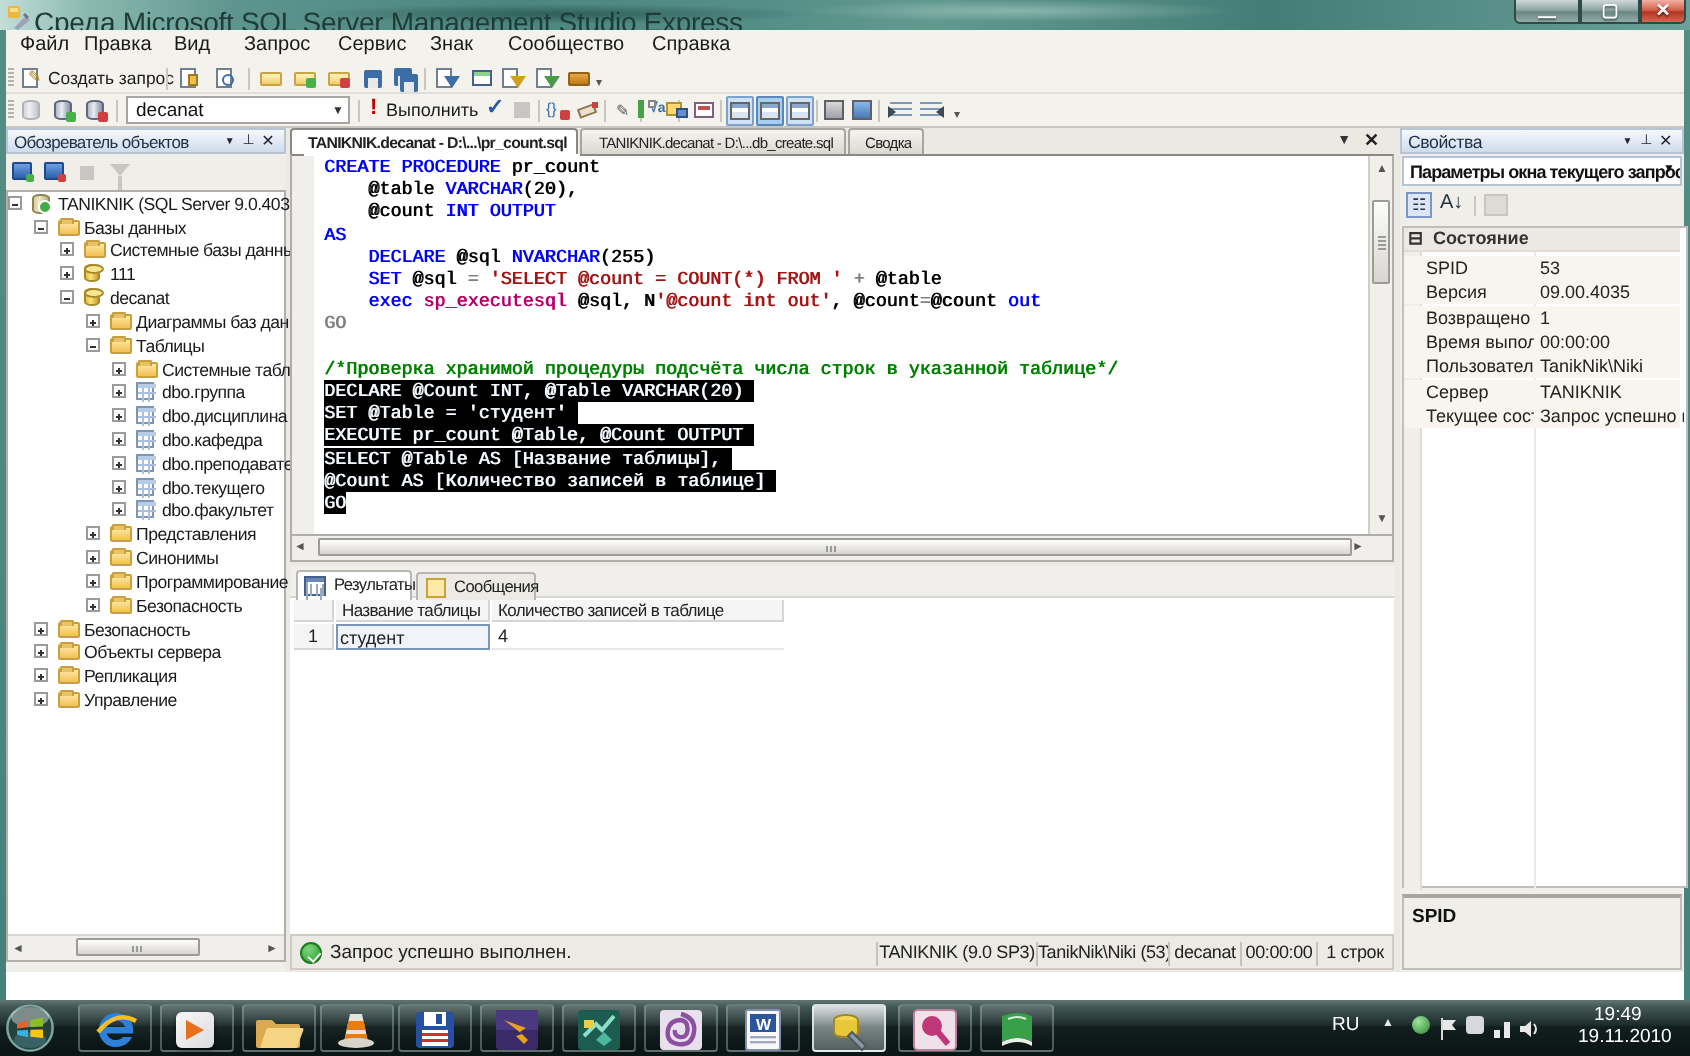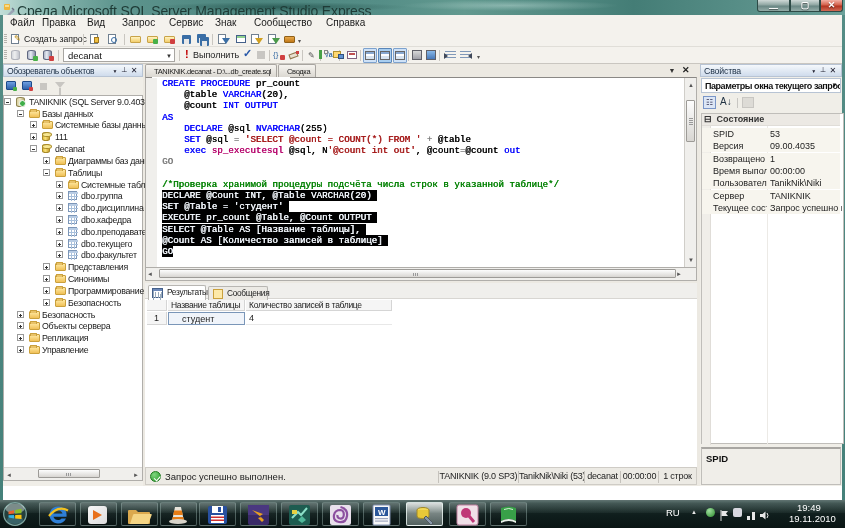--- a/index.html
+++ b/index.html
@@ -416,20 +416,21 @@
       <div class="abs" style="left:0;bottom:0;width:138px;height:13px;background:#f0efec;border-top:1px solid #d8d6d2">
         <div class="abs sbarrow" style="left:2px;top:3px">◄</div>
         <div class="abs sbthumb" style="left:34px;top:1px;width:62px;height:9px">
             <span style="position:absolute;left:27px;top:3px;width:6px;height:3px;background:repeating-linear-gradient(90deg,#999 0,#999 1px,transparent 1px,transparent 2px)"></span>
           </div>
         <div class="abs sbarrow" style="right:3px;top:3px">►</div>
       </div>
     </div>
   </div>
   <div id="edittabs" class="abs">
+    <div class="etab active"><b>TANIKNIK.decanat - D:\...\pr_count.sql</b></div>
     <div class="etab">TANIKNIK.decanat - D:\...db_create.sql</div>
     <div class="etab">Сводка</div>
     <div class="abs" style="right:22px;top:3px;color:#333;font-size:7px">▼</div>
     <div class="abs" style="right:8px;top:1px;color:#222;font-size:9px;font-weight:bold">✕</div>
   </div>
   <div class="abs" style="left:152px;top:77px;width:138px;height:1px;background:#fff;z-index:5"></div>
   <div id="editor" class="abs">
     <div class="abs" style="left:0;top:0;width:11px;height:189px;background:#f0efec"></div>
     <div class="abs code" style="left:16px;top:0px;color:#000"><span class="k">CREATE</span> <span class="k">PROCEDURE</span> pr_count
     @table <span class="k">VARCHAR</span>(20),
@@ -464,21 +465,21 @@
   </div>
   <div id="results" class="abs">
     <div class="abs" style="left:0;top:0;width:552px;height:16px;background:#f0efec;border-bottom:1px solid #d8d6d2"></div>
     <div class="rtab abs active" style="left:3px;top:2px;width:58px"><span class="gridicn"></span>Результаты</div>
     <div class="rtab abs" style="left:63px;top:3px;width:60px"><span class="msgicn"></span>Сообщения</div>
     <div class="abs" style="left:2px;top:17px;width:548px;height:150px;background:#fff">
       <div class="abs" style="left:0;top:0;width:20px;height:11px;background:#f5f5f5;border-right:1px solid #d5d5d5;border-bottom:1px solid #d5d5d5"></div>
       <div class="abs gh" style="left:21px;top:0;width:77px">Название таблицы</div>
       <div class="abs gh" style="left:99px;top:0;width:146px">Количество записей в таблице</div>
       <div class="abs" style="left:0;top:12px;width:20px;height:13px;background:#f5f5f5;border-right:1px solid #d5d5d5;border-bottom:1px solid #d5d5d5;font-size:9px;color:#222;text-align:center;line-height:13px">1</div>
-      <div class="abs" style="left:21px;top:12px;width:77px;height:13px;border:1px solid #7a96b8;background:#f0f4fa;font-size:9px;color:#222;line-height:12px;padding-left:13px">студент</div>
+      <div class="abs" style="left:21px;top:12px;width:77px;height:13px;border:1px solid #7a96b8;background:#f0f4fa;font-size:9px;color:#222;line-height:12px;padding-left:1px">студент</div>
       <div class="abs" style="left:99px;top:12px;width:146px;height:13px;border-bottom:1px solid #e8e8e8;font-size:9px;color:#222;line-height:13px;padding-left:3px">4</div>
     </div>
   </div>
   <div id="qstatus" class="abs">
     <span class="okicn abs" style="left:4px;top:3px"></span>
     <span class="abs" style="left:19px;top:3px">Запрос успешно выполнен.</span>
     <span class="abs qseg" style="left:292px;width:80px">TANIKNIK (9.0 SP3)</span>
     <span class="abs qseg" style="left:372px;width:66px">TanikNik\Niki (53)</span>
     <span class="abs qseg" style="left:438px;width:36px">decanat</span>
     <span class="abs qseg" style="left:474px;width:38px">00:00:00</span>

